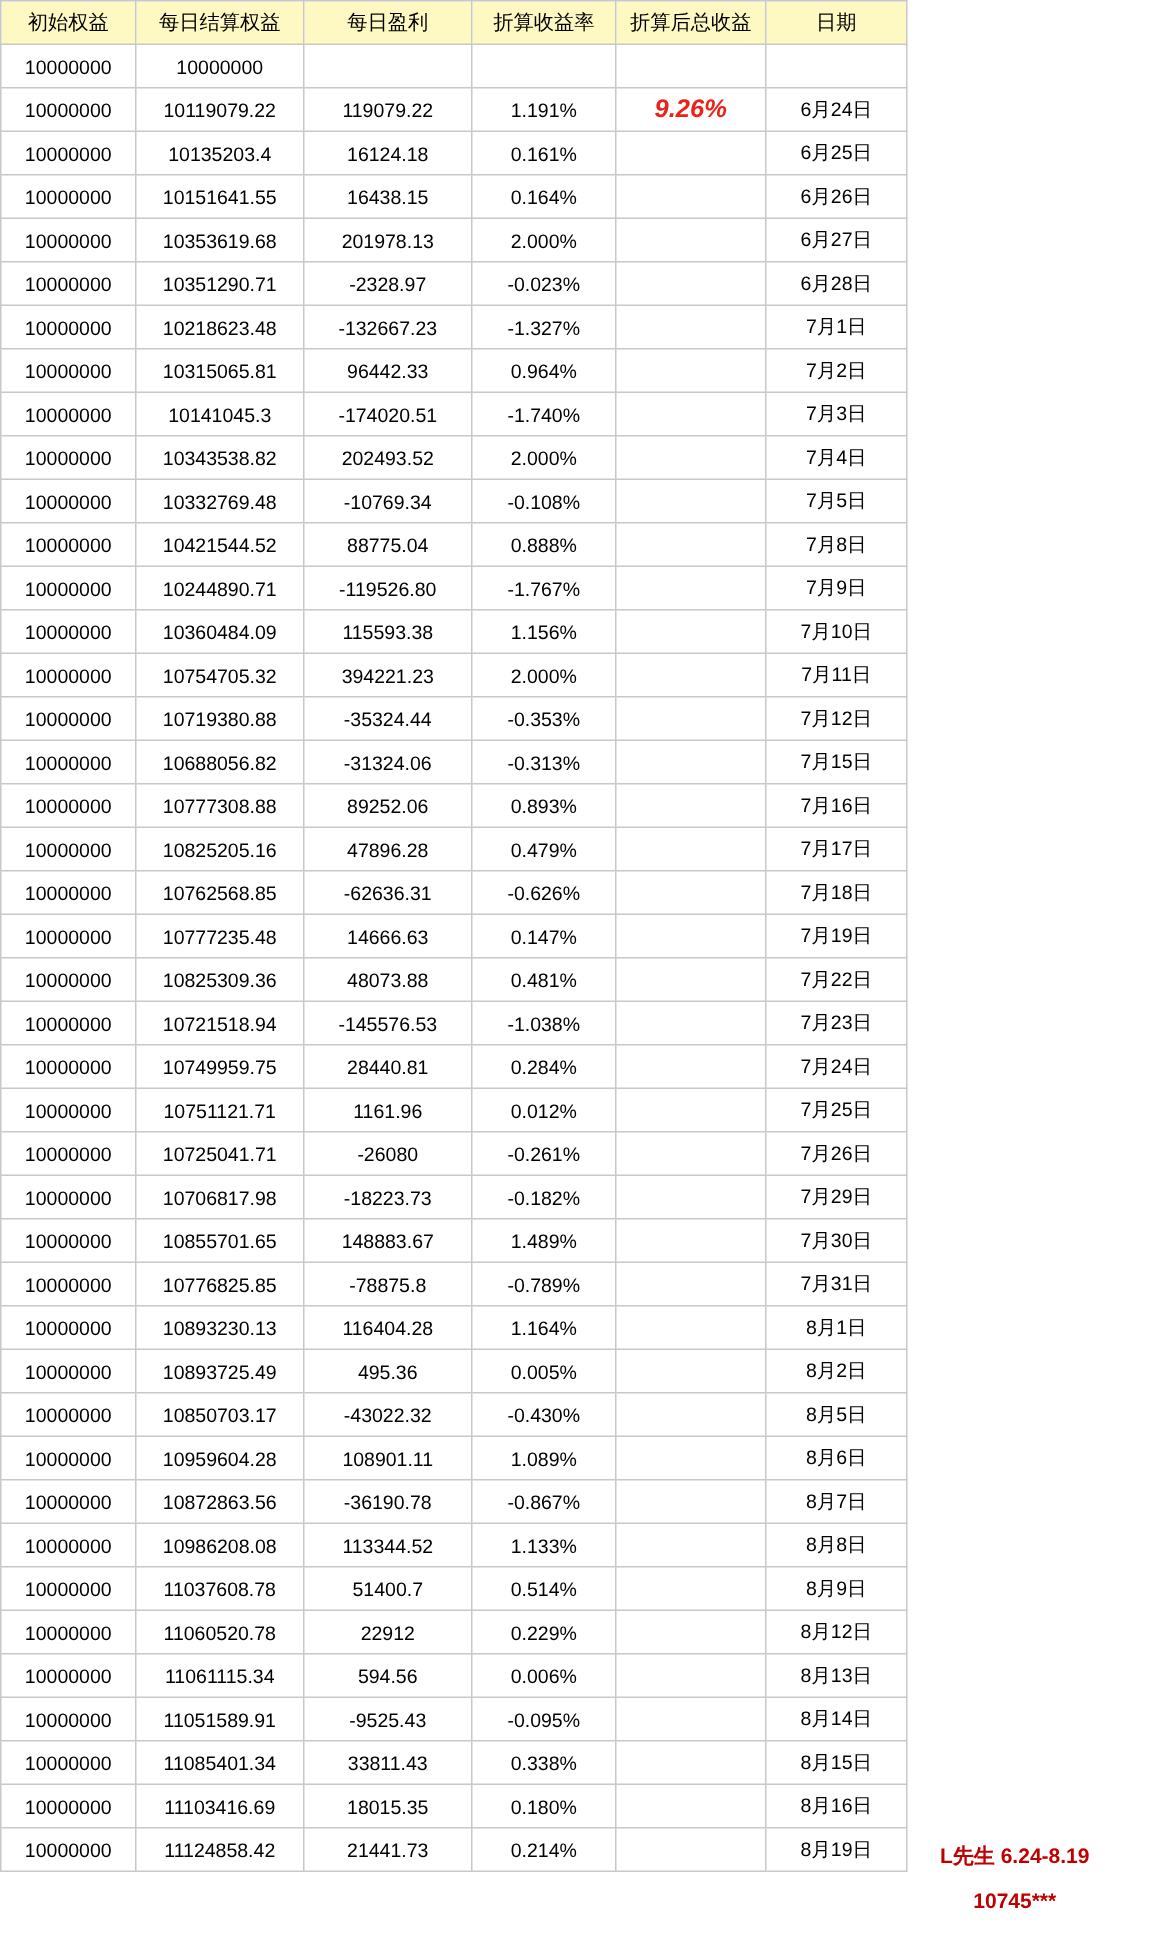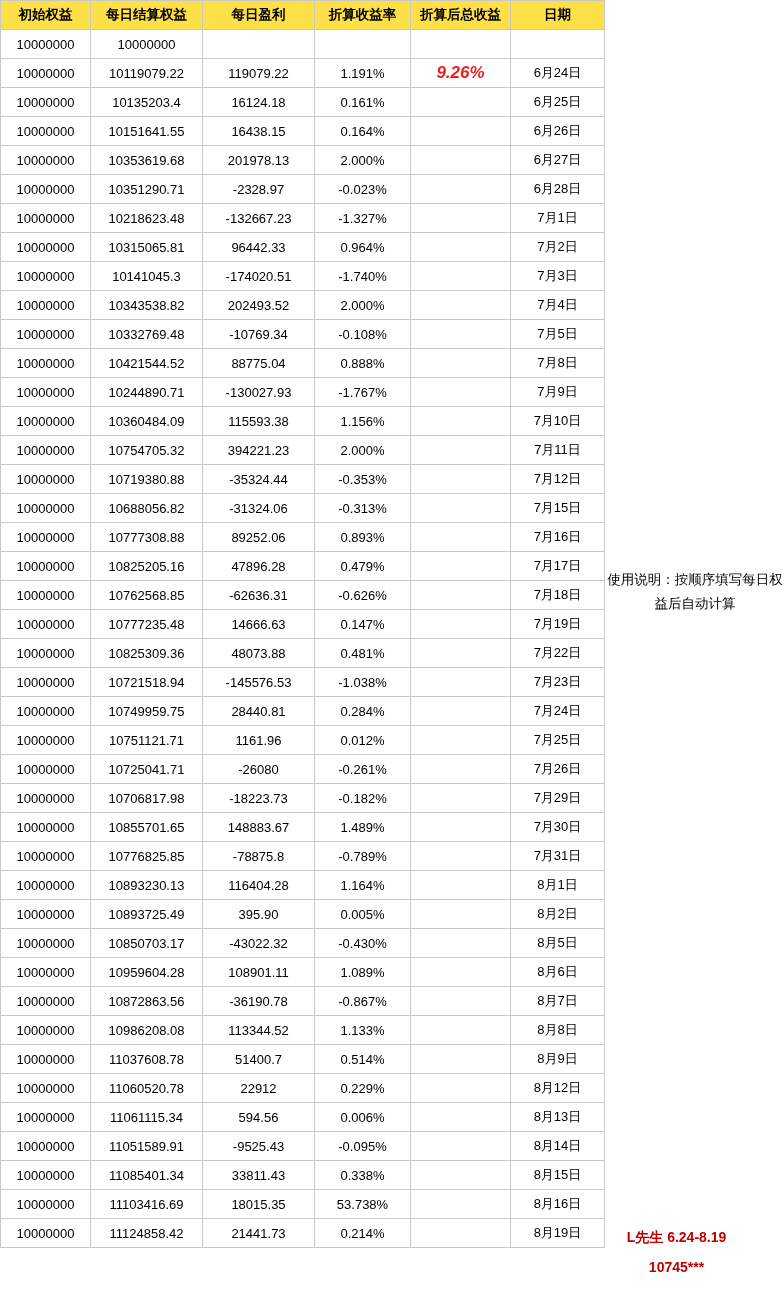--- a/index.html
+++ b/index.html
@@ -29,22 +29,22 @@
   table.grid td, table.grid th {
     border: 1px solid #c8c8c8;
     height: 28px;
     padding: 0 4px;
     text-align: center;
     vertical-align: middle;
     overflow: hidden;
     white-space: nowrap;
   }
   thead th {
-    background: #fde047;
-    font-weight: bold;
+    background: #fef9c3;
+    font-weight: normal;
     font-size: 13.5px;
     border: 1px solid #e8b9a0;
     height: 32px;
   }
   col.c0 { width: 90px; }
   col.c1 { width: 112px; }
   col.c2 { width: 112px; }
   col.c3 { width: 96px; }
   col.c4 { width: 100px; }
   col.c5 { width: 94px; }
@@ -203,21 +203,21 @@
           <td class="num">10000000</td>
           <td class="num">10421544.52</td>
           <td class="num">88775.04</td>
           <td class="num">0.888%</td>
           <td class="blank"></td>
           <td class="num">7月8日</td>
         </tr>
         <tr>
           <td class="num">10000000</td>
           <td class="num">10244890.71</td>
-          <td class="num">-130027.93</td>
+          <td class="num">-119526.80</td>
           <td class="num">-1.767%</td>
           <td class="blank"></td>
           <td class="num">7月9日</td>
         </tr>
         <tr>
           <td class="num">10000000</td>
           <td class="num">10360484.09</td>
           <td class="num">115593.38</td>
           <td class="num">1.156%</td>
           <td class="blank"></td>
@@ -347,21 +347,21 @@
           <td class="num">10000000</td>
           <td class="num">10893230.13</td>
           <td class="num">116404.28</td>
           <td class="num">1.164%</td>
           <td class="blank"></td>
           <td class="num">8月1日</td>
         </tr>
         <tr>
           <td class="num">10000000</td>
           <td class="num">10893725.49</td>
-          <td class="num">395.90</td>
+          <td class="num">495.36</td>
           <td class="num">0.005%</td>
           <td class="blank"></td>
           <td class="num">8月2日</td>
         </tr>
         <tr>
           <td class="num">10000000</td>
           <td class="num">10850703.17</td>
           <td class="num">-43022.32</td>
           <td class="num">-0.430%</td>
           <td class="blank"></td>
@@ -428,34 +428,33 @@
           <td class="num">11085401.34</td>
           <td class="num">33811.43</td>
           <td class="num">0.338%</td>
           <td class="blank"></td>
           <td class="num">8月15日</td>
         </tr>
         <tr>
           <td class="num">10000000</td>
           <td class="num">11103416.69</td>
           <td class="num">18015.35</td>
-          <td class="num">53.738%</td>
+          <td class="num">0.180%</td>
           <td class="blank"></td>
           <td class="num">8月16日</td>
         </tr>
         <tr>
           <td class="num">10000000</td>
           <td class="num">11124858.42</td>
           <td class="num">21441.73</td>
           <td class="num">0.214%</td>
           <td class="blank"></td>
           <td class="num">8月19日</td>
         </tr>
       </tbody>
   </table>
 
   <div class="side">
-    <div class="note">使用说明：按顺序填写每日权益后自动计算</div>
     <div class="sig sig1">L先生  6.24-8.19</div>
     <div class="sig sig2">10745***</div>
   </div>
 
 </div>
 
 </body></html>

